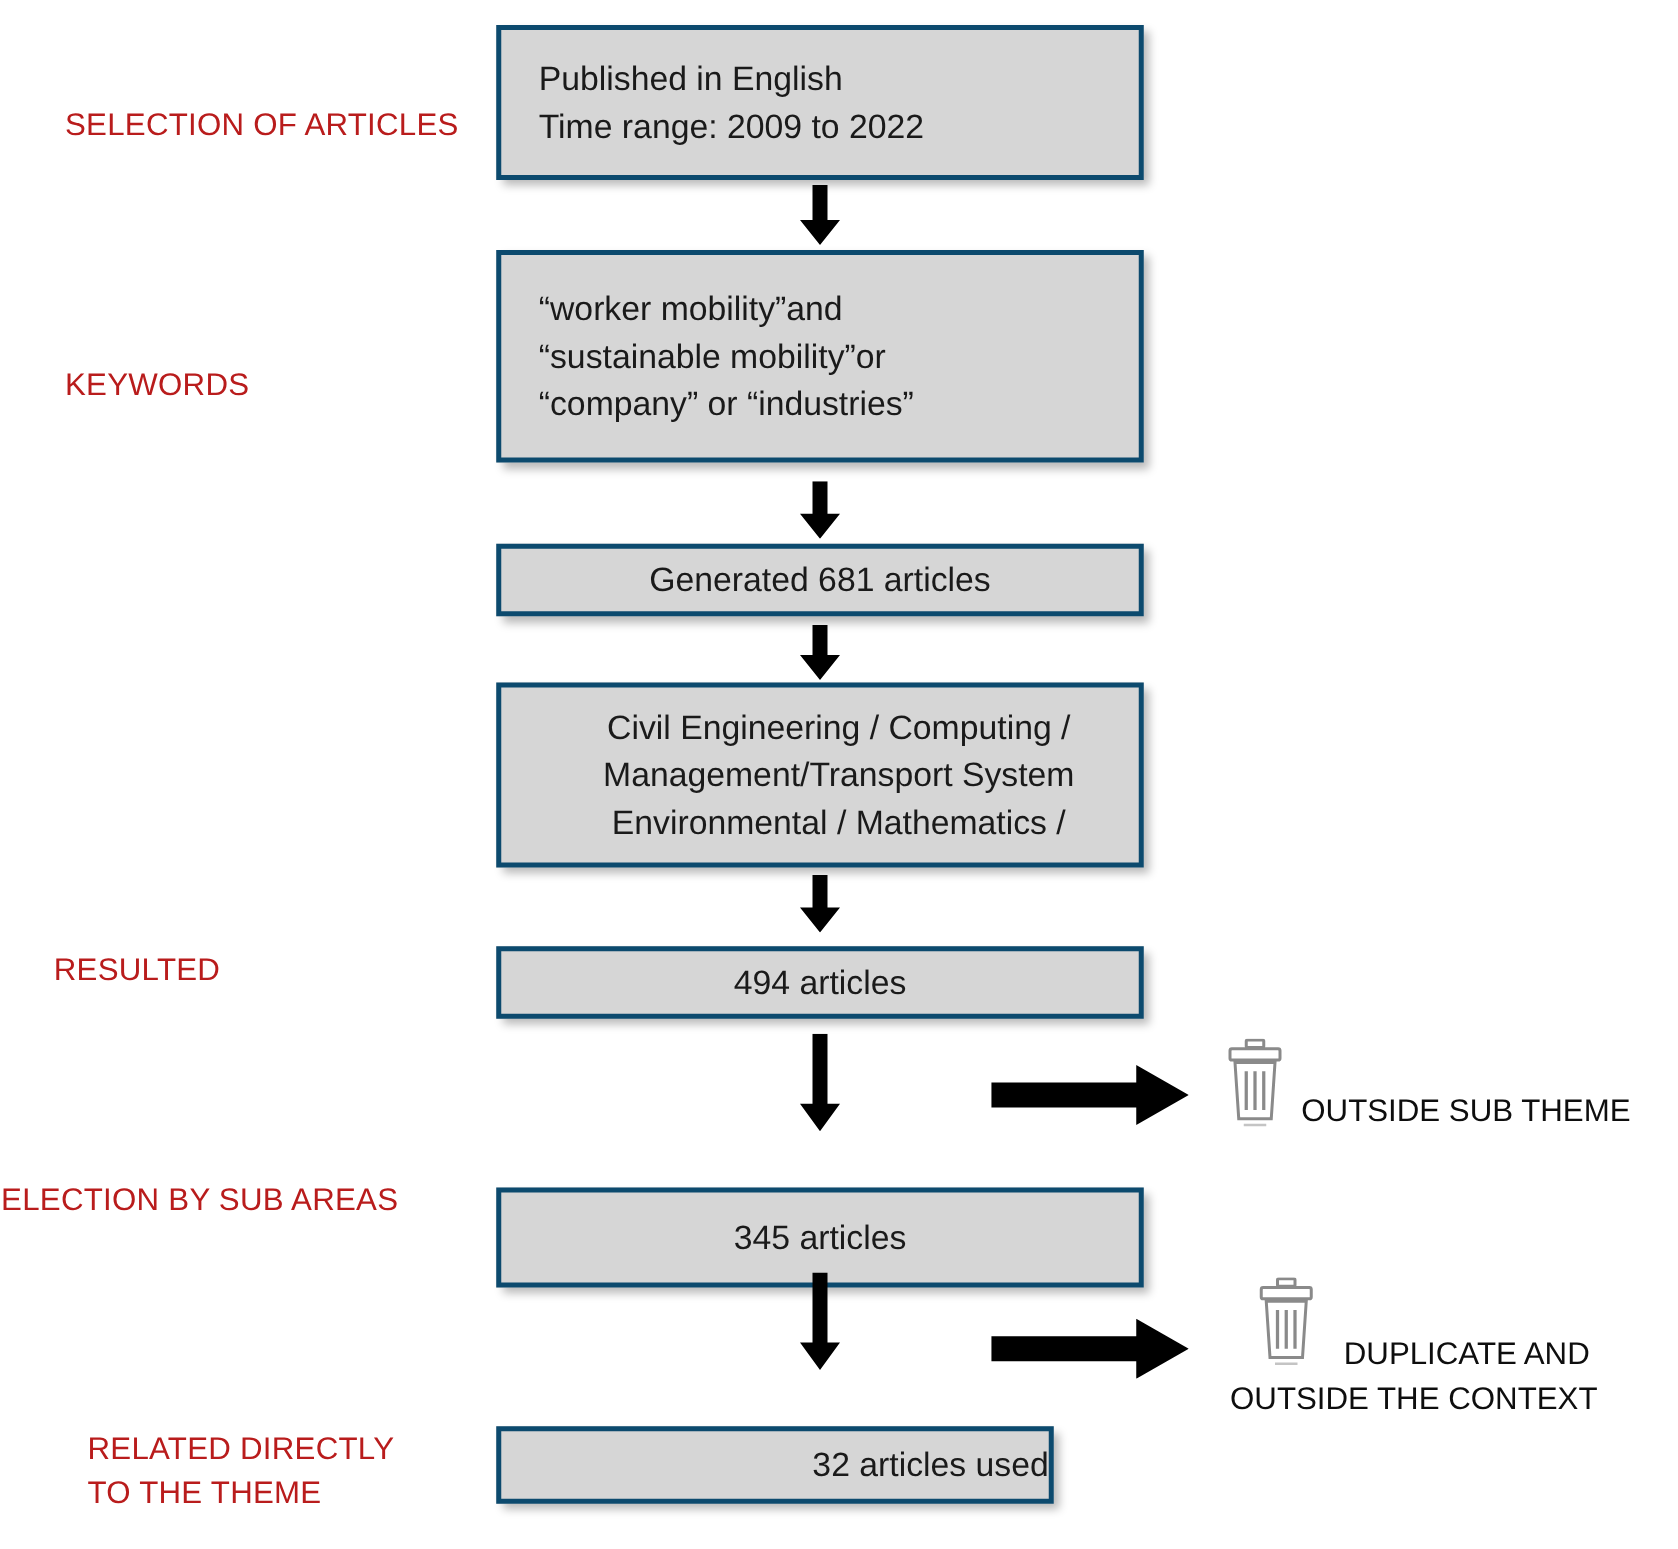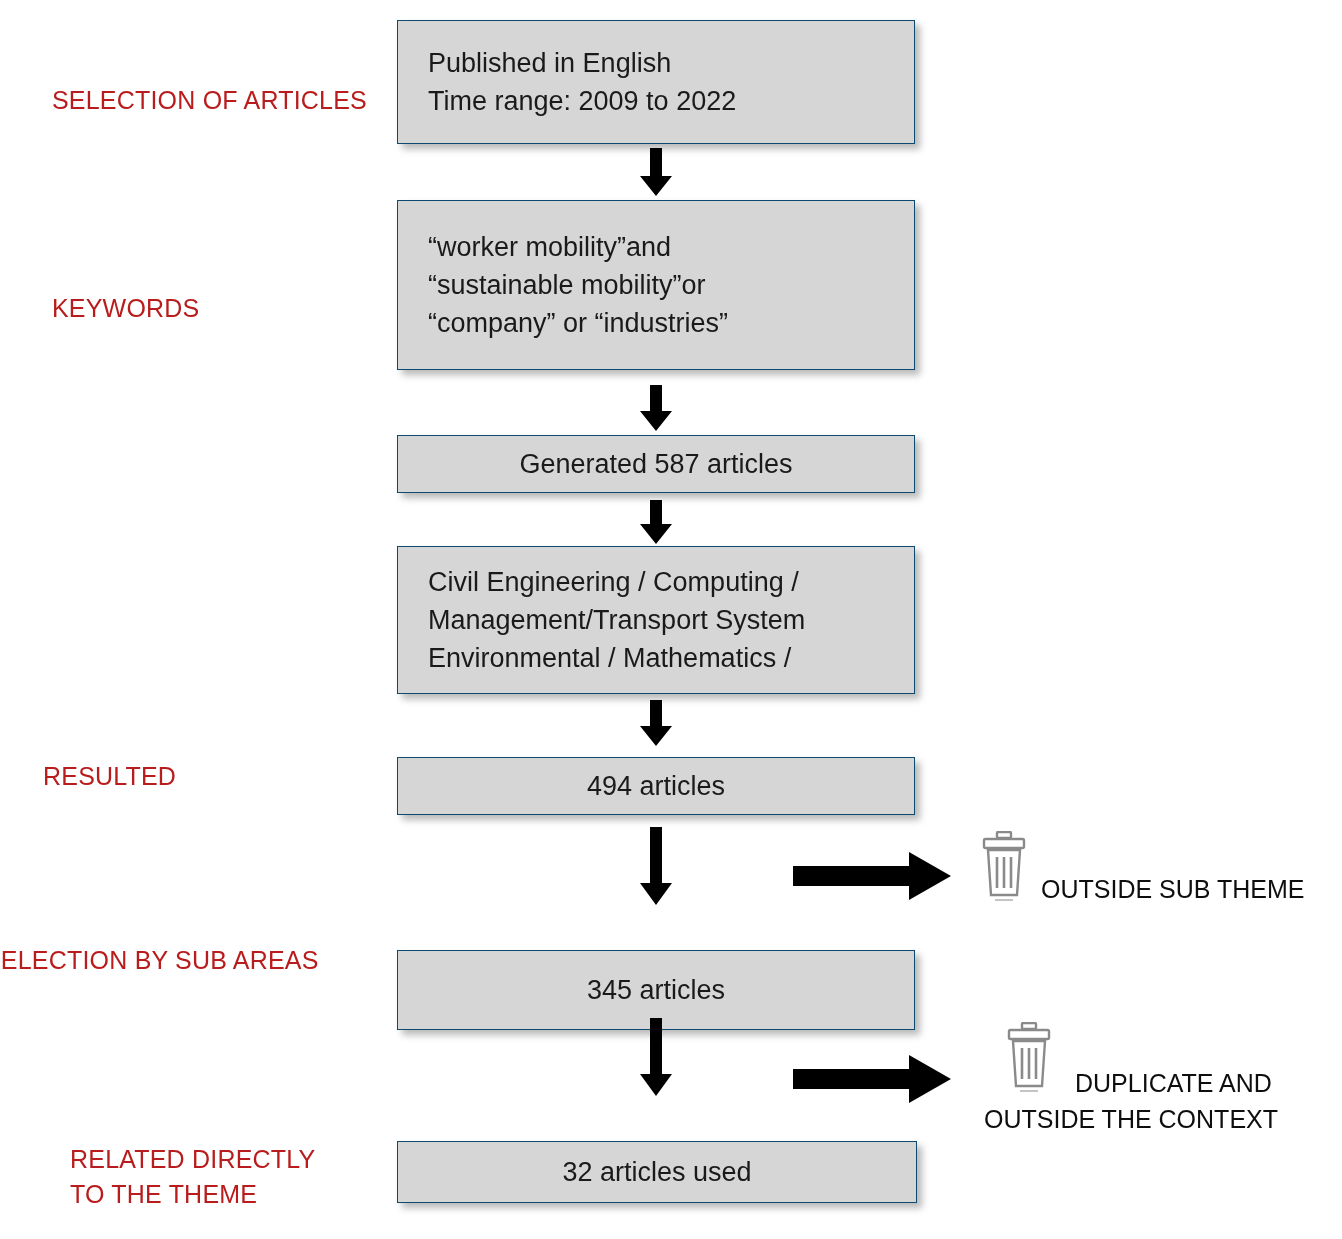--- a/index.html
+++ b/index.html
@@ -27,21 +27,21 @@
     color: #b91c1c;
     line-height: 1.28;
     white-space: nowrap;
   }
 
   
   .box {
     position: absolute;
     box-sizing: border-box;
     background: #d6d6d6;
-    border: 1px solid #0c4a6e;
+    border: 4px solid #0c4a6e;
     box-shadow: 5px 5px 7px rgba(0,0,0,0.28);
     color: #1a1a1a;
     font-family: "Liberation Sans", sans-serif;
     font-size: 27px;
     line-height: 1.42;
     display: flex;
     flex-direction: column;
     justify-content: center;
   }
   .box.center { align-items: center; text-align: center; }
@@ -105,28 +105,28 @@
     <span class="line">“worker mobility”and</span>
     <span class="line">“sustainable  mobility”or</span>
     <span class="line">“company” or “industries”</span>
   </div>
 
   <svg class="arrow-down" style="left:638px; top:385px;" width="36" height="46" viewBox="0 0 36 46">
     <path d="M12 0 H24 V26 H34 L18 46 L2 26 H12 Z" fill="#000000"></path>
   </svg>
 
   <div class="box center" style="left:397px; top:435px; width:518px; height:58px;">
-    <span class="line">Generated 587 articles</span>
+    <span class="line">Generated 681 articles</span>
   </div>
 
   <svg class="arrow-down" style="left:638px; top:500px;" width="36" height="44" viewBox="0 0 36 44">
     <path d="M12 0 H24 V24 H34 L18 44 L2 24 H12 Z" fill="#000000"></path>
   </svg>
 
-  <div class="box left" style="left:397px; top:546px; width:518px; height:148px;">
+  <div class="box left" style="left:397px; top:546px; width:518px; height:148px;align-items:center;">
     <span class="line">Civil Engineering / Computing /</span>
     <span class="line">Management/Transport System</span>
     <span class="line">Environmental / Mathematics  /</span>
   </div>
 
   <svg class="arrow-down" style="left:638px; top:700px;" width="36" height="46" viewBox="0 0 36 46">
     <path d="M12 0 H24 V26 H34 L18 46 L2 26 H12 Z" fill="#000000"></path>
   </svg>
 
   <div class="box center" style="left:397px; top:757px; width:518px; height:58px;">
@@ -171,17 +171,17 @@
     <path d="M9 19 H41 L38 64 H12 Z" fill="none" stroke="#8a8a8a" stroke-width="2.4"></path>
     <line x1="18" y1="26" x2="18" y2="57" stroke="#8a8a8a" stroke-width="2.6"></line>
     <line x1="25" y1="26" x2="25" y2="57" stroke="#8a8a8a" stroke-width="2.6"></line>
     <line x1="32" y1="26" x2="32" y2="57" stroke="#8a8a8a" stroke-width="2.6"></line>
     <line x1="16" y1="69" x2="34" y2="69" stroke="#c4c4c4" stroke-width="2"></line>
   </svg>
 
   <div class="outcome-label" style="left:1075px; top:1067px;">DUPLICATE AND</div>
   <div class="outcome-label" style="left:984px; top:1103px;">OUTSIDE THE CONTEXT</div>
 
-  <div class="box center" style="left:397px; top:1141px; width:520px; height:62px;">
+  <div class="box center" style="left:397px; top:1141px; width:446px; height:62px;align-items:flex-end;">
     <span class="line">32 articles used</span>
   </div>
 
 </div>
 
 </body></html>

